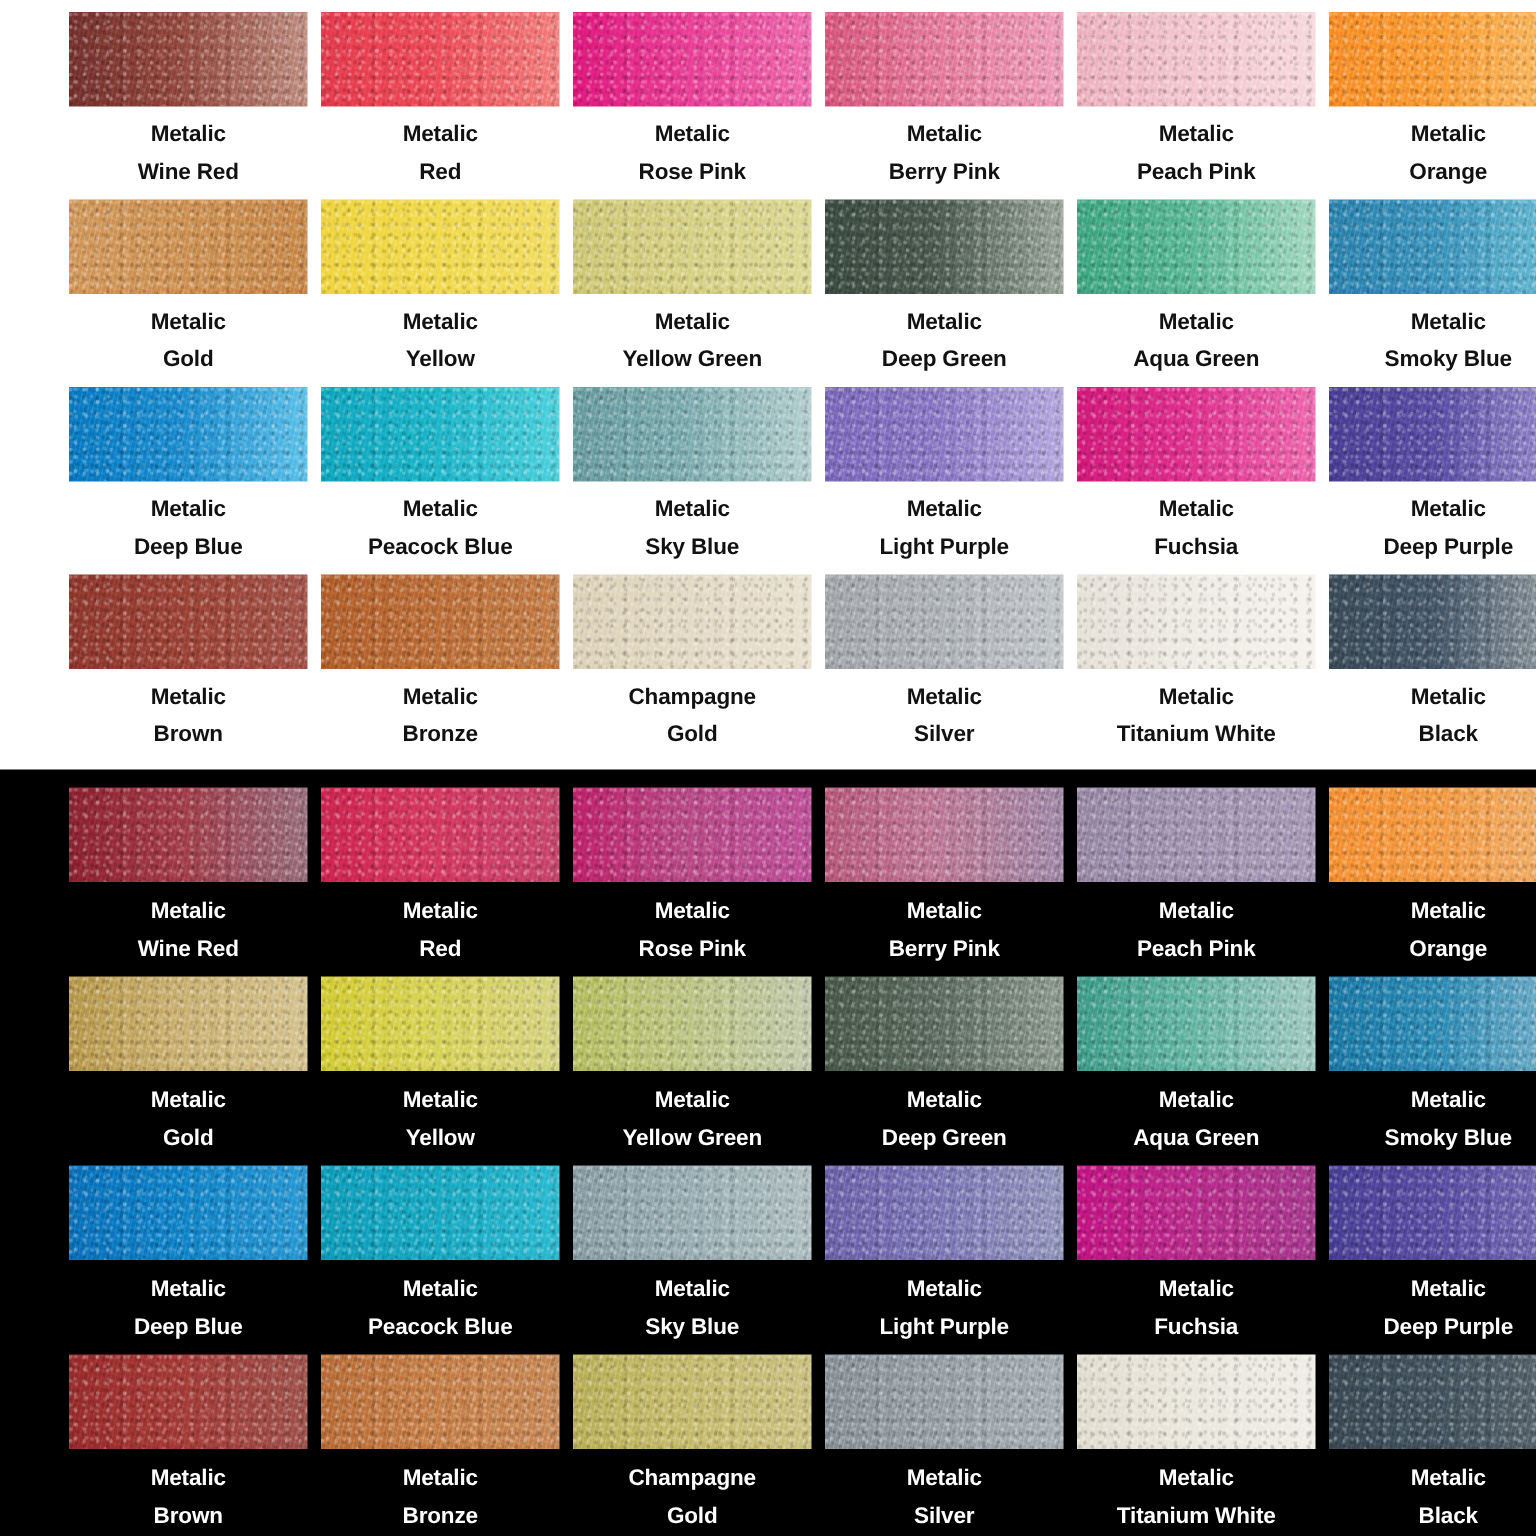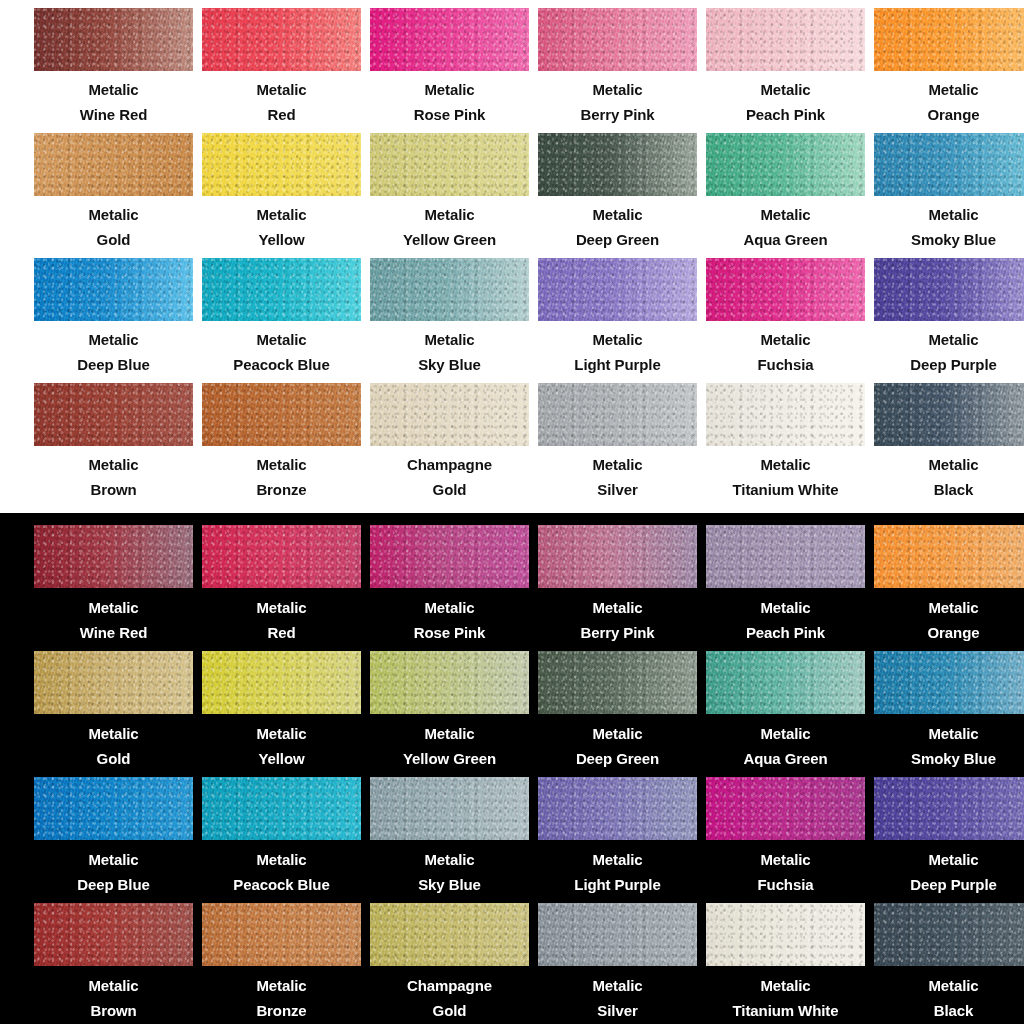--- a/index.html
+++ b/index.html
@@ -35,21 +35,21 @@
   }
 
   .panel.dark {
     top: 513px;
     height: 511px;
     background: #000000;
   }
 
   .grid {
     position: absolute;
-    left: 0;
+    left: 12px;
     top: 0;
     width: 920px;
     display: grid;
     grid-template-columns: repeat(6, 168px);
     justify-content: start;
     padding-left: 34px;
     box-sizing: border-box;
   }
 
   .panel.light .grid {

